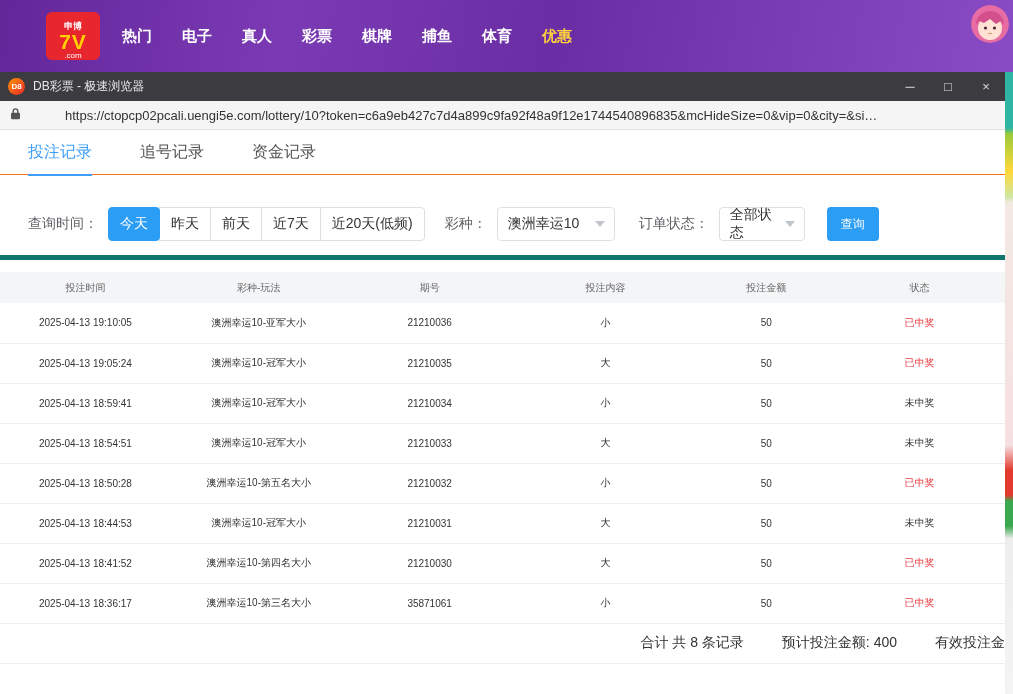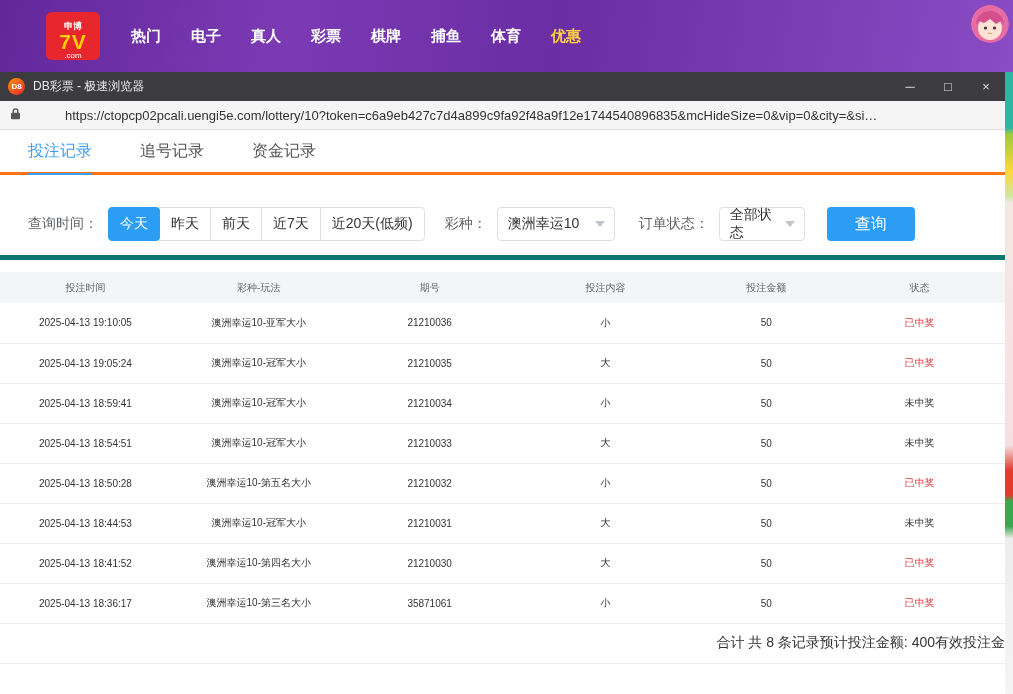--- a/index.html
+++ b/index.html
@@ -8,21 +8,21 @@
 
   
   .site-header { position:absolute; top:0; left:0; width:1013px; height:72px;
     background:linear-gradient(100deg,#63279a 0%,#7b3ab4 28%,#6a2da3 55%,#8a4cc4 100%);
     display:flex; align-items:center; }
   .logo { margin-left:46px; width:54px; height:48px; background:#e8262d; border-radius:6px;
     display:flex; flex-direction:column; align-items:center; justify-content:flex-end; line-height:1; }
   .logo-top { font-size:9px; color:#fff; font-weight:bold; }
   .logo-main { font-size:21px; color:#ffd100; font-weight:bold; letter-spacing:1px; }
   .logo-bottom { font-size:8px; color:#fff; }
-  .site-nav { display:flex; gap:30px; margin-left:31px; }
+  .site-nav { display:flex; gap:30px; margin-left:22px; }
   .site-nav a { color:#fff; font-size:15px; font-weight:bold; text-decoration:none; cursor:pointer; }
   .site-nav a.hl { color:#ffd23f; }
   .avatar { position:absolute; right:4px; top:5px; width:38px; height:38px; border-radius:50%;
     overflow:hidden; cursor:pointer; }
 
   
   .browser-window { position:absolute; top:72px; left:0; width:1005px; height:622px;
     background:#22c55e; display:flex; flex-direction:column; }
   .titlebar { height:29px; background:#3c3b40; display:flex; align-items:center; flex:0 0 auto; }
   .win-icon { width:17px; height:17px; border-radius:50%; margin-left:8px;
@@ -32,52 +32,52 @@
   .win-controls { margin-left:auto; display:flex; height:29px; }
   .win-controls span { width:38px; text-align:center; line-height:29px; color:#ddd; font-size:13px; cursor:pointer; }
   .addressbar { height:29px; background:#f5f5f5; border-bottom:1px solid #e0e0e0;
     display:flex; align-items:center; padding:0 10px; flex:0 0 auto; }
   .url { font-size:13px; color:#333; margin-left:7px; white-space:nowrap; overflow:hidden;
     text-overflow:ellipsis; flex:1;padding-left:37px; }
 
   
   .page { flex:1; background:#fff; overflow:hidden; }
   .tabs { height:45px; display:flex; align-items:center; gap:48px; padding-left:28px;
-    border-bottom:3px solid #f97316; }
+    border-bottom:1px solid #f97316; }
   .tab { font-size:16px; color:#555; cursor:pointer; position:relative; }
   .tab.active { color:#3e9ef5; }
   .tab.active::after { content:""; position:absolute; left:0; right:0; bottom:-13px; height:2px; background:#3e9ef5; }
 
   .filters { display:flex; align-items:center; padding:32px 1px 14px 28px;
     border-bottom:5px solid #0f766e; font-size:14px; }
   .flabel { color:#606266; margin-right:10px; }
   .btn-group { display:flex; margin-right:20px; }
   .time-btn { height:34px; padding:0 11px; background:#fff; border:1px solid #dcdfe6;
     margin-left:-1px; font-size:14px; color:#333; cursor:pointer; font-family:inherit; }
   .time-btn:first-child { margin-left:0; border-radius:4px 0 0 4px; }
   .time-btn:last-child { border-radius:0 4px 4px 0; }
   .time-btn.active { background:#2b9df4; border-color:#2b9df4; color:#fff; border-radius:4px; position:relative; z-index:1; }
   .select { height:34px; border:1px solid #dcdfe6; border-radius:4px; display:flex;
     align-items:center; justify-content:space-between; padding:0 9px 0 10px; color:#333; cursor:pointer; background:#fff; }
   .select.lottery { width:118px; margin-right:24px; }
   .select.status { width:86px; }
   .chev { width:0; height:0; border-left:5px solid transparent; border-right:5px solid transparent;
     border-top:6px solid #c0c4cc; }
-  .query-btn { width:88px; height:34px; margin-left:22px; background:#2b9df4; color:#fff;
-    border:none; border-radius:4px; font-size:16px; cursor:pointer; font-family:inherit; }
+  .query-btn { width:52px; height:34px; margin-left:22px; background:#2b9df4; color:#fff;
+    border:none; border-radius:4px; font-size:12px; cursor:pointer; font-family:inherit; }
 
   table { width:100%; border-collapse:collapse; font-size:10px; color:#333; margin-top:12px; }
   thead tr { background:#f4f5f7; height:31px; }
   th { font-weight:normal; color:#666; text-align:center; }
   tbody tr { height:40px; border-bottom:1px solid #ededed; }
   td { text-align:center; }
   td.won { color:#e6353a; }
 
   .summary { display:flex; justify-content:flex-end; align-items:center; height:40px;
-    font-size:14px; color:#333; border-bottom:1px solid #ededed; overflow:hidden; }
+    gap:38px; font-size:14px; color:#333; border-bottom:1px solid #ededed; overflow:hidden; }
   .summary .clip { margin-right:-14px; white-space:nowrap; }
 
   
   .bg-strip { position:absolute; top:72px; left:1005px; width:8px; height:622px;
     background:linear-gradient(180deg,
       #2fb6a3 0%, #2fb6a3 9%, #9ccb3b 10%, #ffd83a 16%, #cfe6a0 20%,
       #f3e9e2 21%, #f6dfe2 60%, #e23b2e 64%, #e23b2e 68%, #3aa84e 69%,
       #3aa84e 73%, #ededed 75%, #f4f4f4 100%); }
 </style>
 </head>

